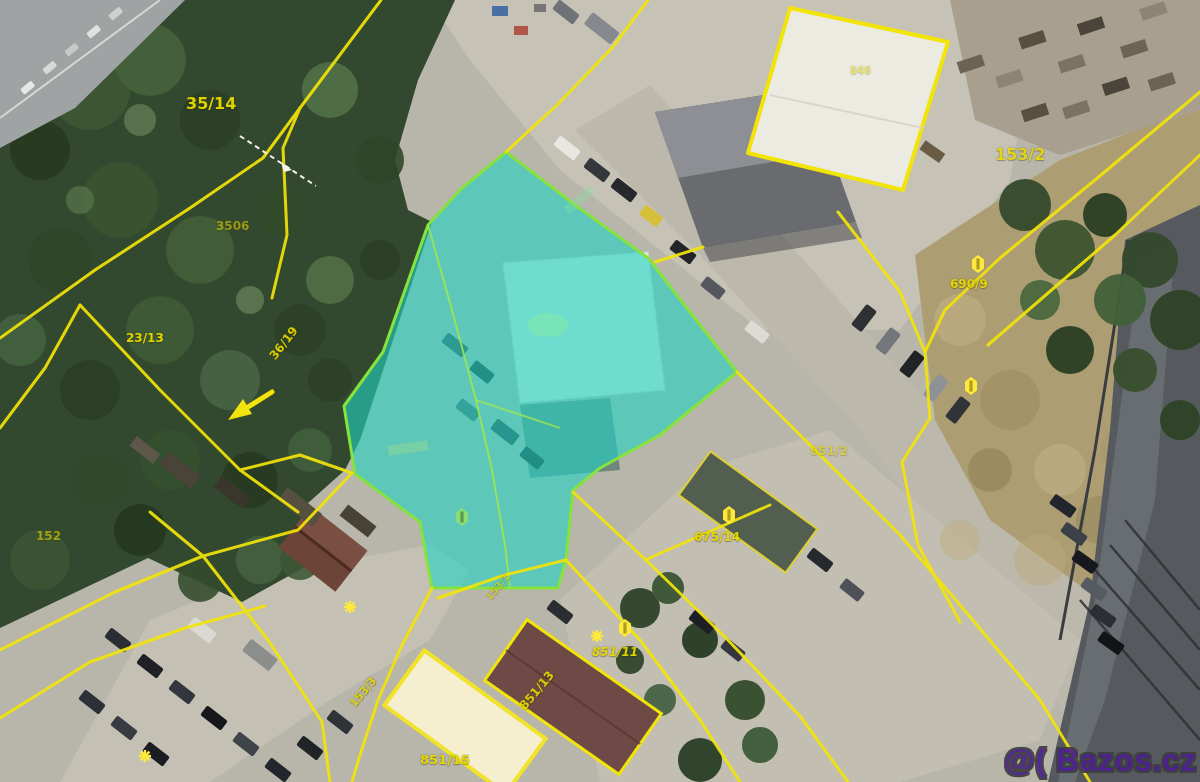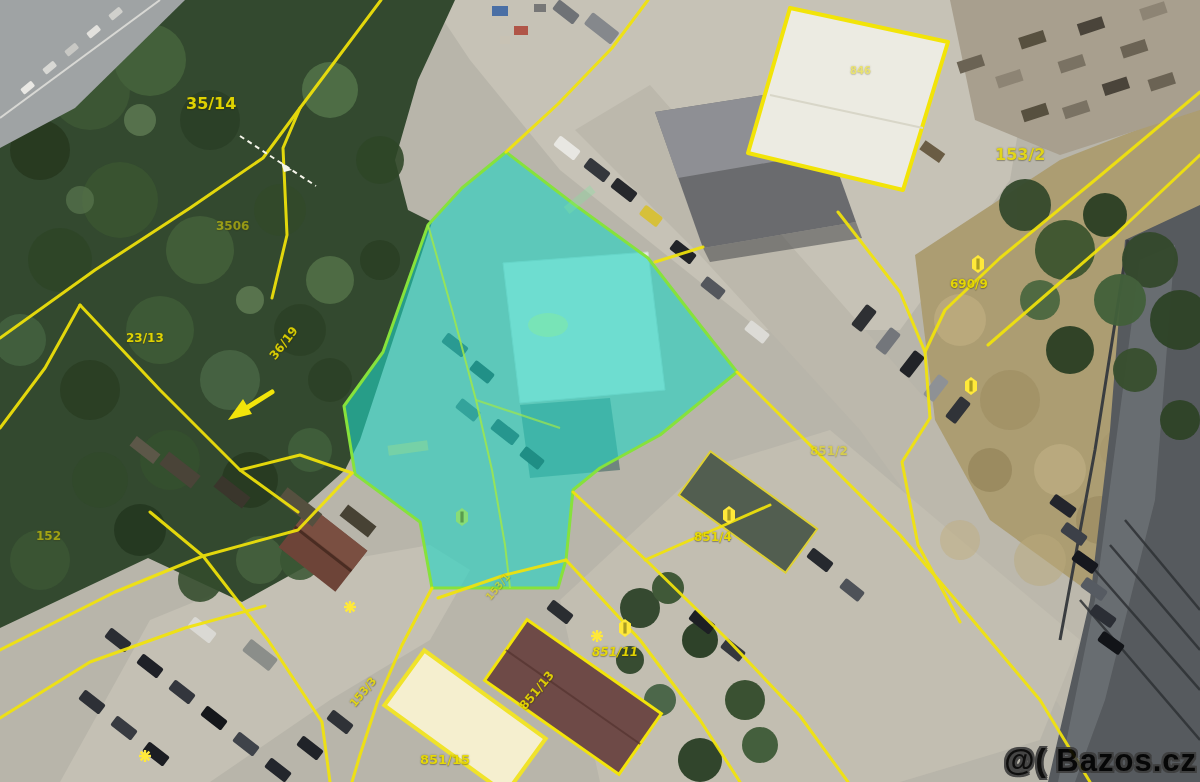--- a/index.html
+++ b/index.html
@@ -4,21 +4,21 @@
 <style>
   html,body{margin:0;padding:0;background:#ffffff;}
   .stage{position:relative;width:1200px;height:782px;overflow:hidden;
          background:#b8b5aa;font-family:"DejaVu Sans",sans-serif;}
   .stage svg{position:absolute;left:0;top:0;}
   #labels{position:absolute;left:0;top:0;width:100%;height:100%;}
   #labels .plabel{position:absolute;color:#e8da00;font-weight:bold;white-space:nowrap;
          line-height:1;transform-origin:left center;
          text-shadow:0 0 2px rgba(70,60,0,.55), 0 1px 1px rgba(40,40,20,.35);}
   .watermark{position:absolute;right:3px;bottom:3px;font-size:31px;font-weight:bold;
-         color:#000000;letter-spacing:1px;opacity:.92;
+         color:#4c1d95;letter-spacing:1px;opacity:.92;
          font-family:"Liberation Sans",sans-serif;
          text-shadow:-2px -2px 0 #3e3e3e,2px -2px 0 #3e3e3e,-2px 2px 0 #3e3e3e,
                       2px 2px 0 #3e3e3e,0 2px 0 #3e3e3e,0 -2px 0 #3e3e3e,
                       2px 0 0 #3e3e3e,-2px 0 0 #3e3e3e;}
 </style>
 </head>
 <body>
 
 <div class="stage">
 
@@ -401,21 +401,21 @@
 
 <div id="labels">
       <span class="plabel" style="left: 186px; top: 96px; font-size: 16px; opacity: 0.95;">35/14</span>
       <span class="plabel" style="left: 216px; top: 220px; font-size: 12px; opacity: 0.55;">3506</span>
       <span class="plabel" style="left: 126px; top: 332px; font-size: 12px; opacity: 0.95;">23/13</span>
       <span class="plabel" style="left: 272px; top: 352px; font-size: 12px; opacity: 0.9; transform: rotate(-52deg);">36/19</span>
       <span class="plabel" style="left: 995px; top: 147px; font-size: 16px; opacity: 0.85;">153/2</span>
       <span class="plabel" style="left: 850px; top: 66px; font-size: 10px; opacity: 0.5;">846</span>
       <span class="plabel" style="left: 950px; top: 278px; font-size: 12px; opacity: 0.95;">690/9</span>
       <span class="plabel" style="left: 810px; top: 409px; font-size: 12px; opacity: 0.55; margin-top: 36px;">851/2</span>
-      <span class="plabel" style="left: 694px; top: 531px; font-size: 12px; opacity: 0.95;">851/4</span>
+      <span class="plabel" style="left: 694px; top: 531px; font-size: 12px; opacity: 0.95;">675/14</span>
       <span class="plabel" style="left: 592px; top: 646px; font-size: 12px; opacity: 0.95; font-style: italic;">851/11</span>
       <span class="plabel" style="left: 522px; top: 702px; font-size: 12px; opacity: 0.9; transform: rotate(-50deg);">851/13</span>
       <span class="plabel" style="left: 352px; top: 700px; font-size: 11px; opacity: 0.85; transform: rotate(-50deg);">153/3</span>
       <span class="plabel" style="left: 488px; top: 594px; font-size: 10px; opacity: 0.6; transform: rotate(-50deg);">153/1</span>
       <span class="plabel" style="left: 420px; top: 753px; font-size: 13px; opacity: 0.95; text-align: center;">851/15</span>
       <span class="plabel" style="left: 36px; top: 530px; font-size: 12px; opacity: 0.6;">152</span>
     </div>
 
 <div class="watermark">@( Bazos.cz</div>
 

